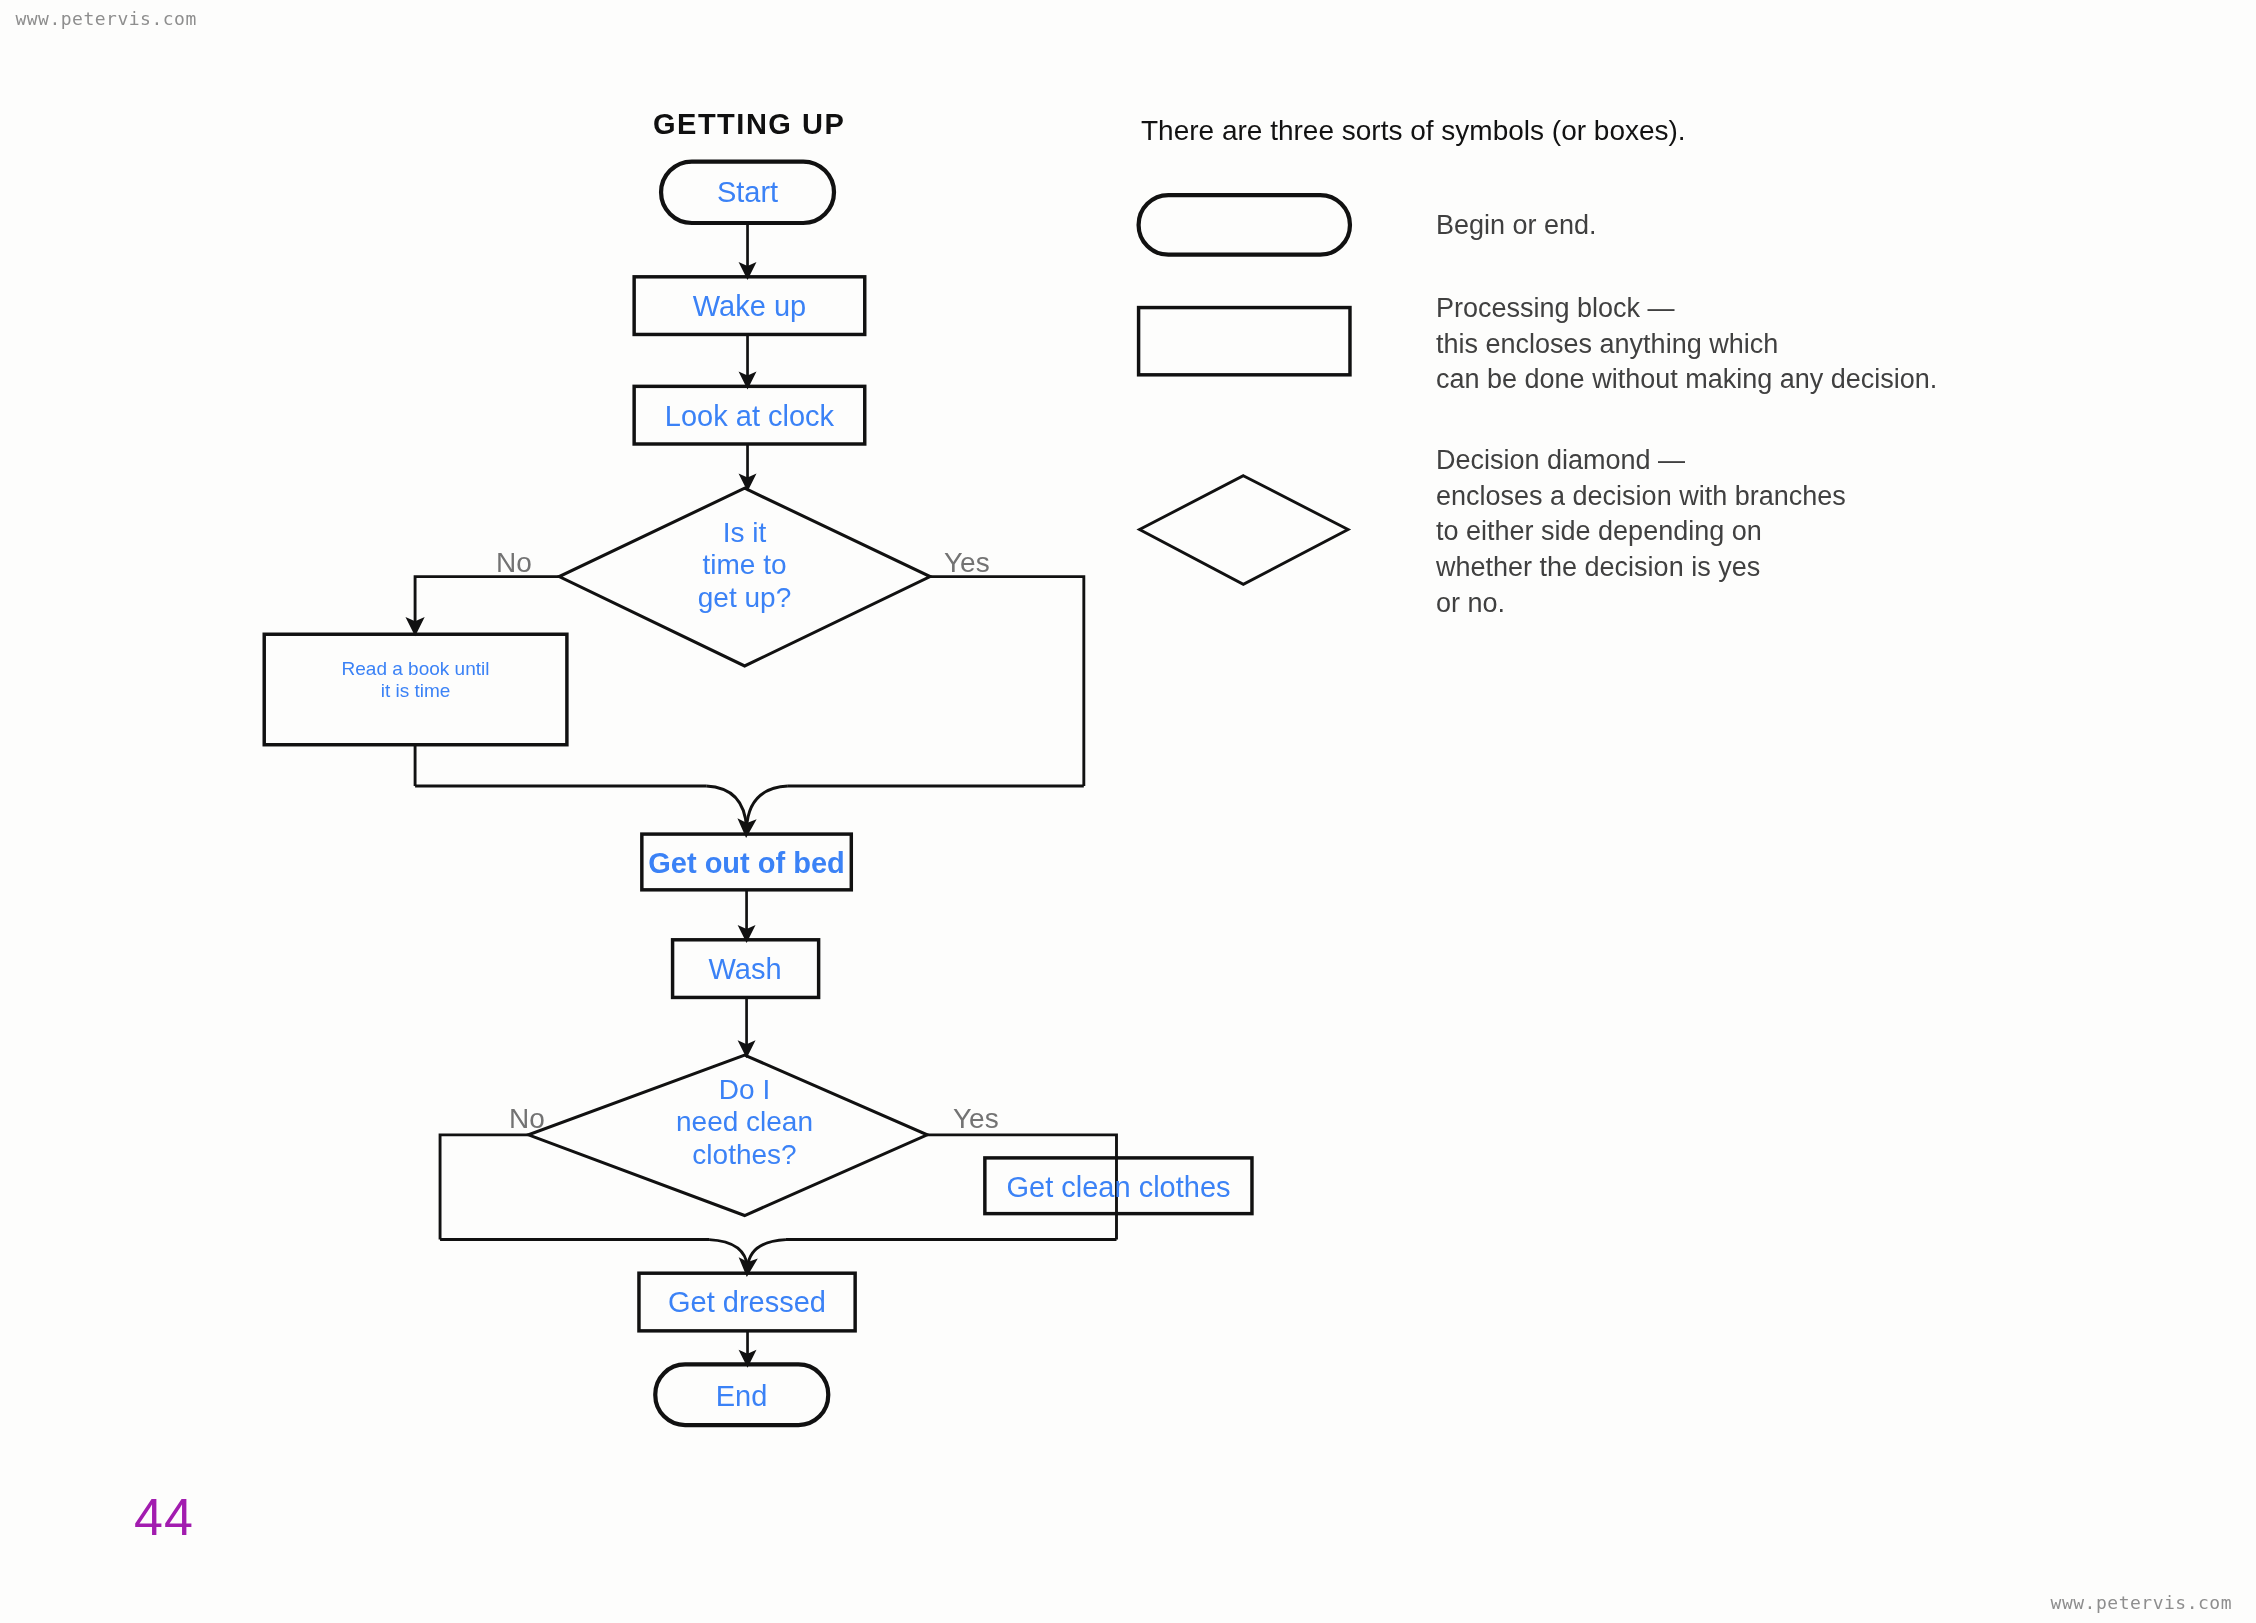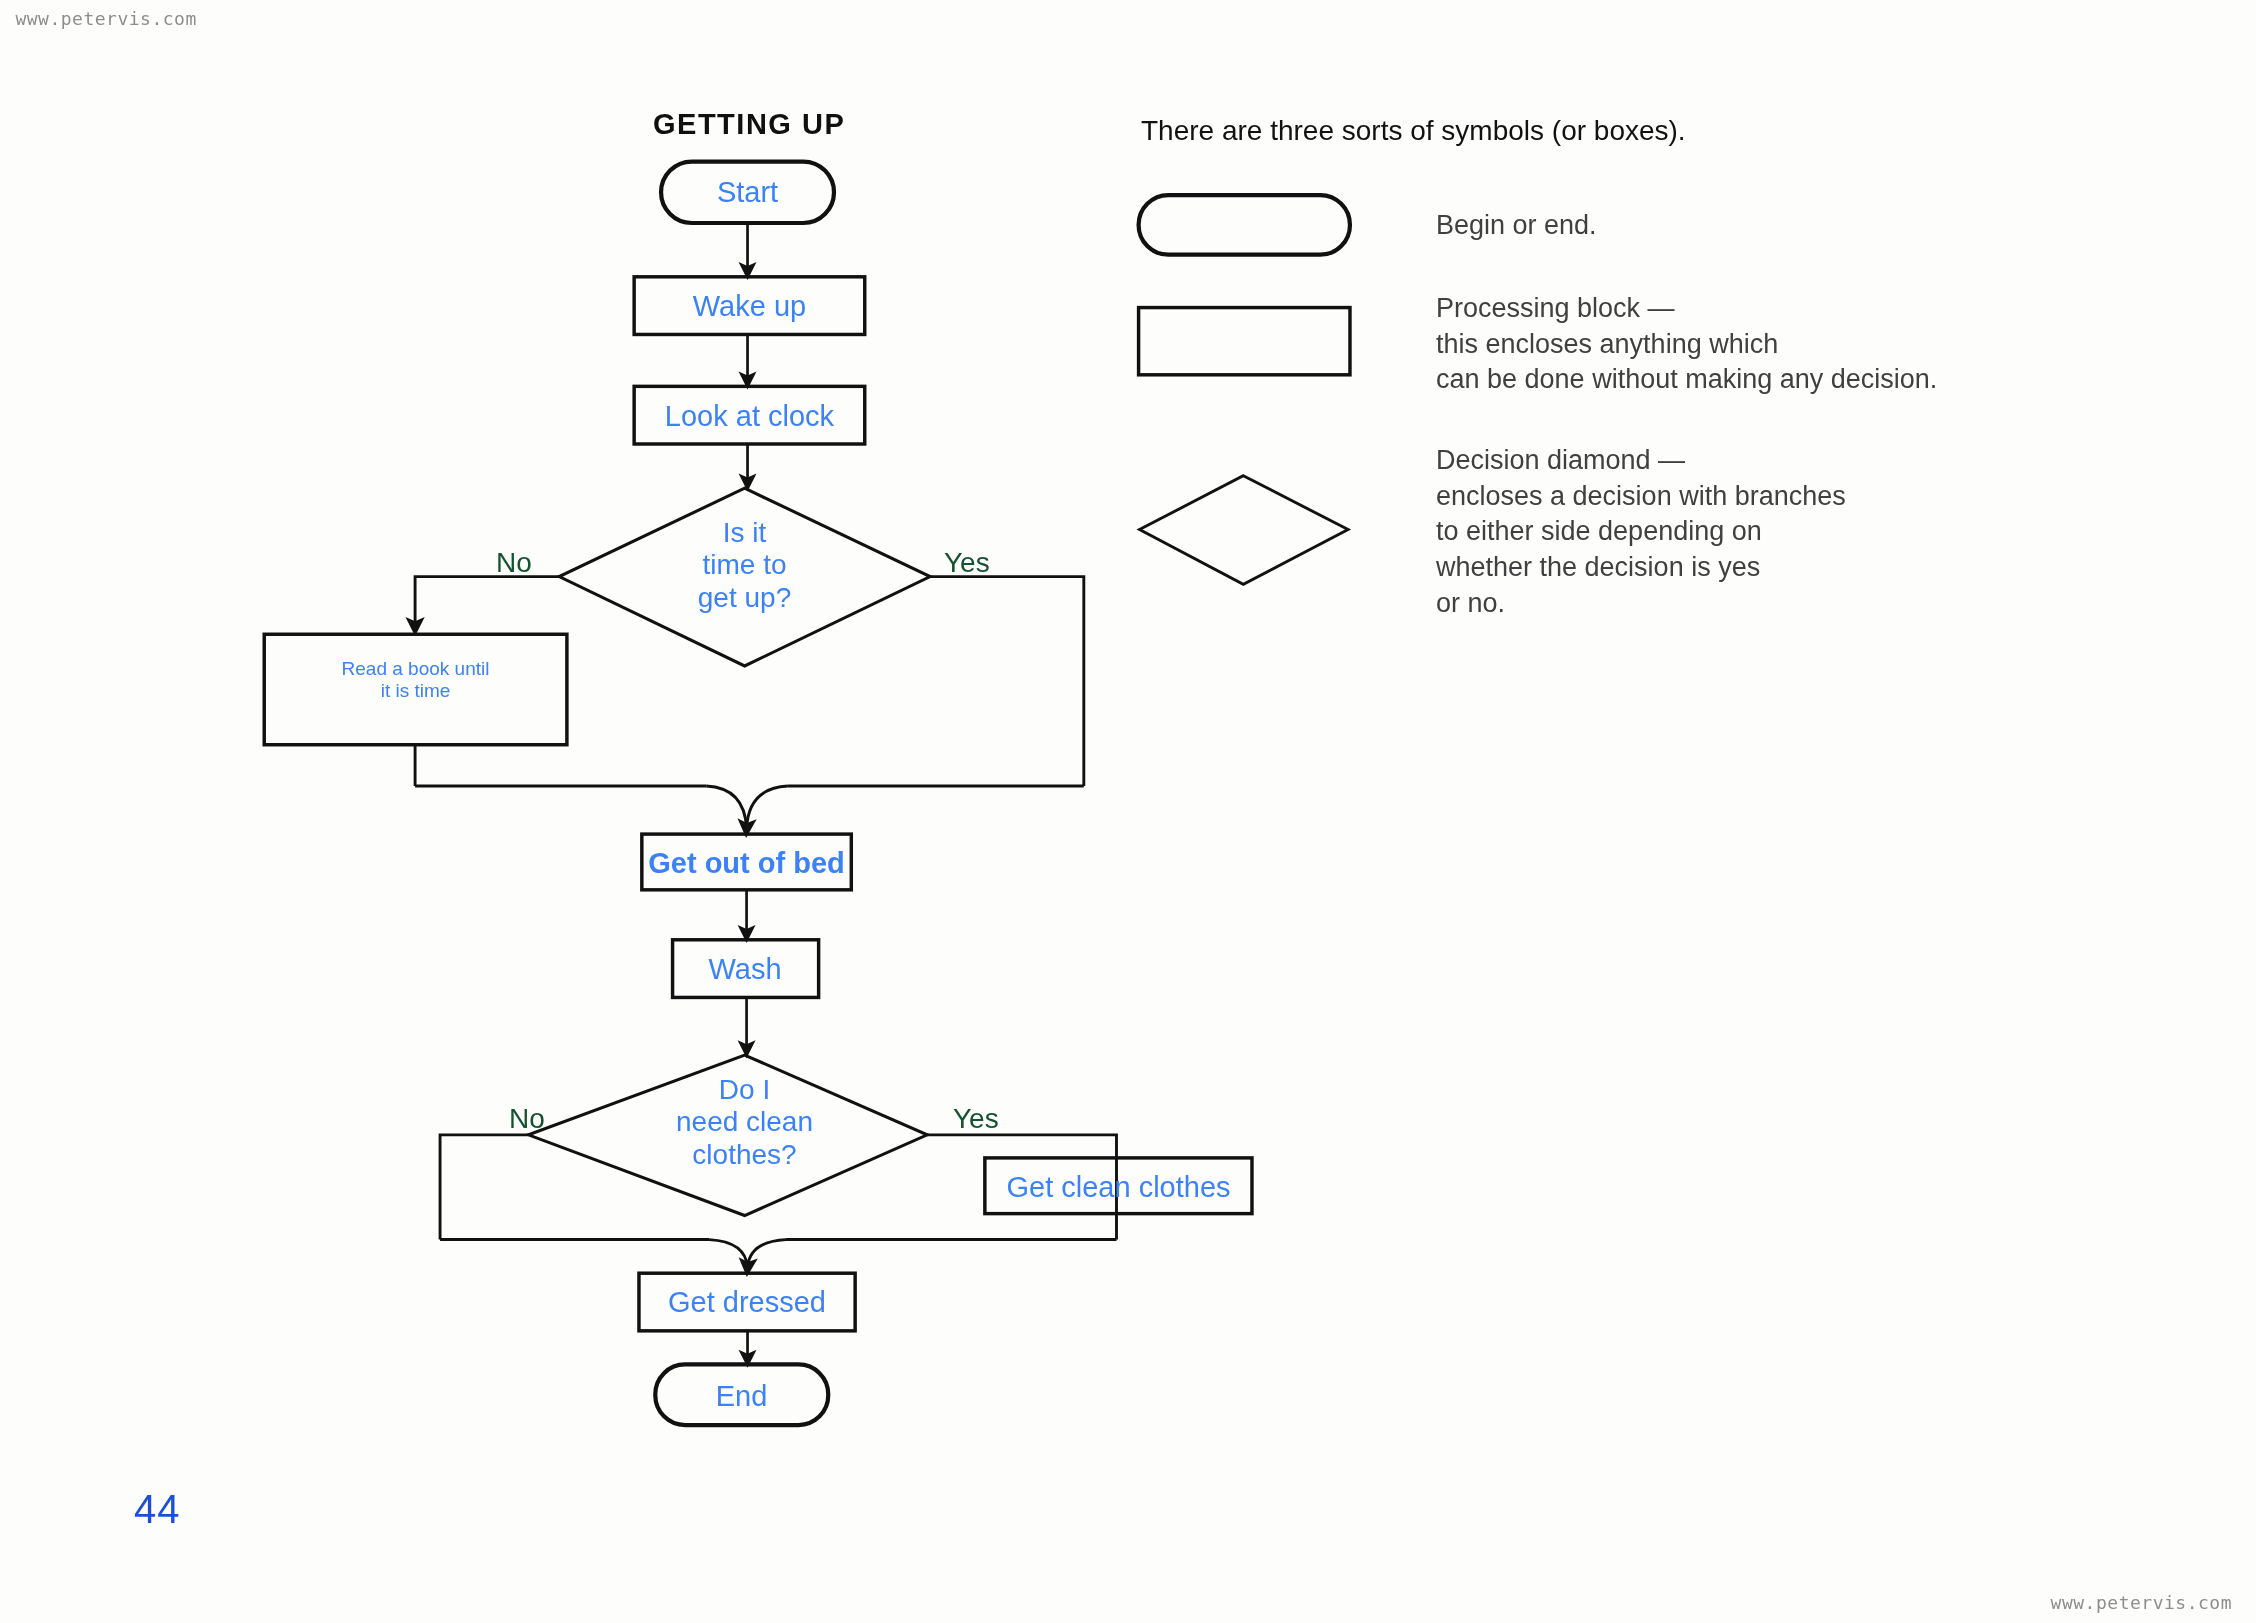--- a/index.html
+++ b/index.html
@@ -30,23 +30,23 @@
     white-space: nowrap;
   }
   .watermark.tl { left: 15.4px; top: 7.7px; }
   .watermark.br { right: 25px; bottom: 11.5px; }
 
   
   #page-number {
     position: absolute;
     left: 134px;
     top: 1487px;
-    font-size: 40px;
-    font-family: "Liberation Sans", sans-serif;
-    color: #1d4ed8;
+    font-size: 52px;
+    font-family: "Liberation Sans", sans-serif;
+    color: #a21caf;
     letter-spacing: 1px;
   }
 
   
   #diagram-svg {
     position: absolute;
     left: 0;
     top: 0;
     width: 2257px;
     height: 1624px;
@@ -68,21 +68,21 @@
     font-weight: bold;
     font-size: 29px;
     letter-spacing: 1.5px;
     color: #101010;
     white-space: nowrap;
   }
   .branch-label {
     position: absolute;
     font-size: 28px;
     font-family: "Liberation Sans", sans-serif;
-    color: #14532d;
+    color: #737373;
     white-space: nowrap;
   }
   .legend-intro {
     position: absolute;
     font-size: 28px;
     font-family: "Liberation Sans", sans-serif;
     color: #121212;
     white-space: nowrap;
   }
   .legend-caption {

